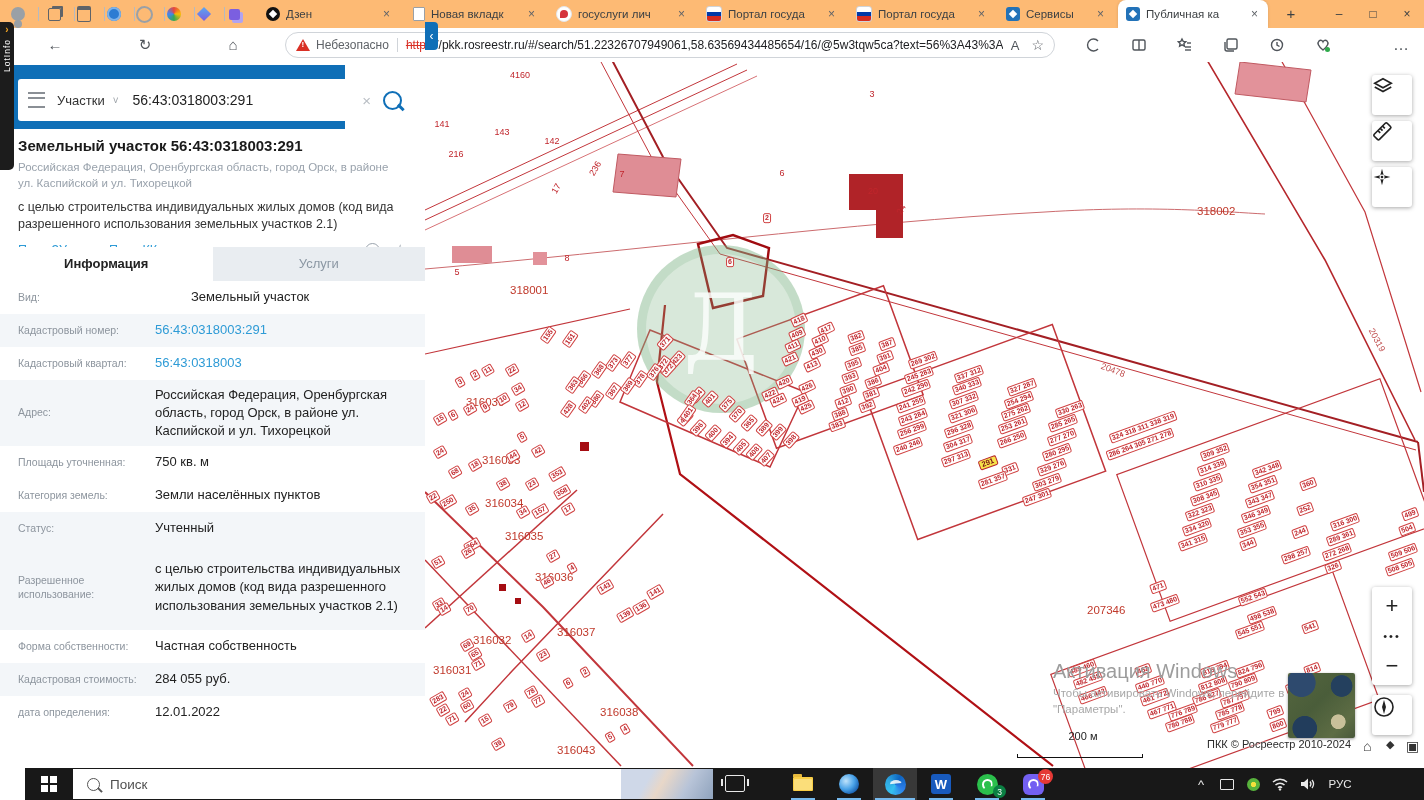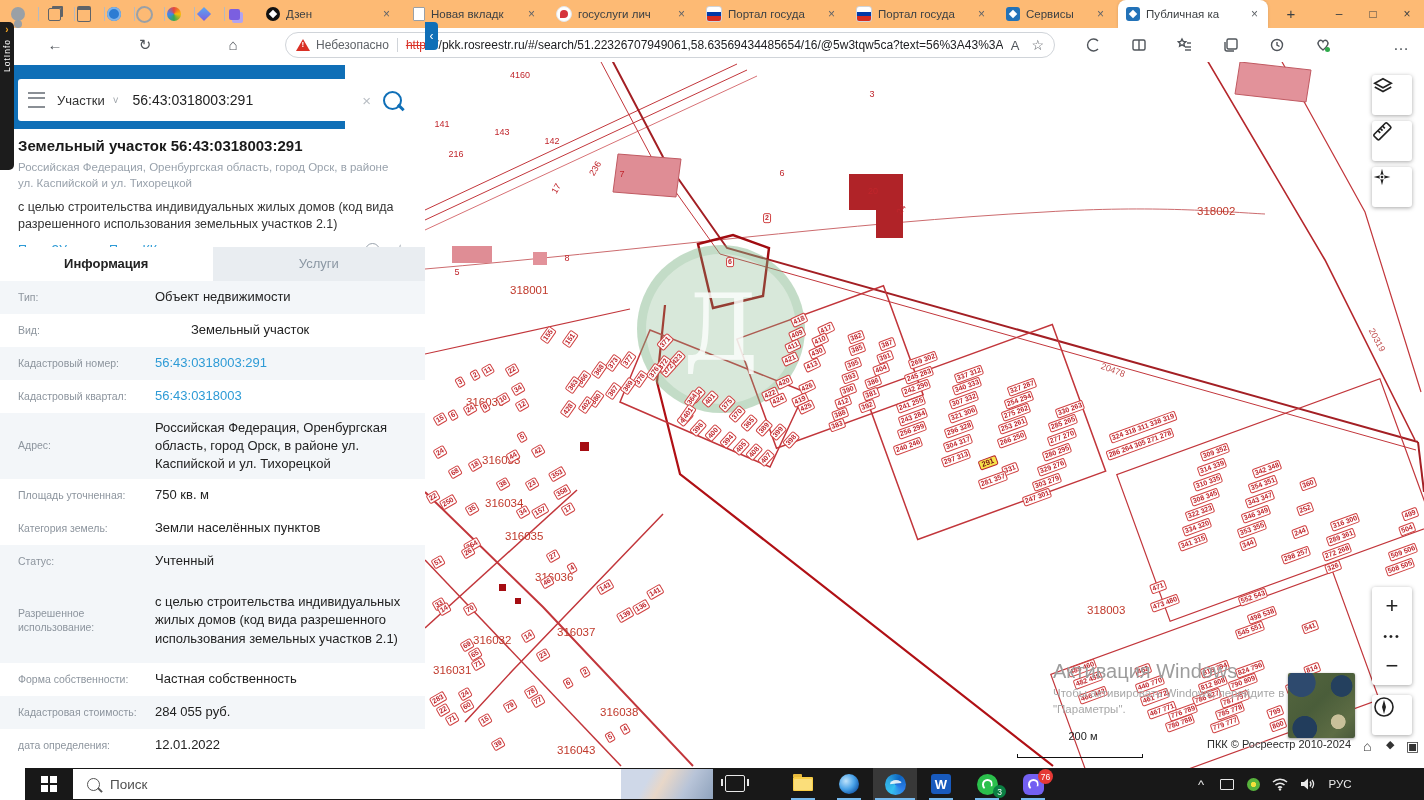--- a/index.html
+++ b/index.html
@@ -307,24 +307,20 @@
           <span class="docmag"></span>
           <span class="star">☆</span>
         </span>
       </div>
     </div>
     <div id="ptabs">
       <div class="ptab on">Информация</div>
       <div class="ptab off">Услуги</div>
     </div>
     <div id="rows">
-        <div class="irow alt" style="min-height: 33px;">
-          <div class="ilabel">Тип:</div>
-          <div class="ival">Объект недвижимости</div>
-        </div>
         <div class="irow" style="min-height: 33px; gap: 36px;">
           <div class="ilabel">Вид:</div>
           <div class="ival">Земельный участок</div>
         </div>
         <div class="irow alt" style="min-height: 33px;">
           <div class="ilabel">Кадастровый номер:</div>
           <div class="ival link">56:43:0318003:291</div>
         </div>
         <div class="irow" style="min-height: 33px;">
           <div class="ilabel">Кадастровый квартал:</div>
@@ -407,21 +403,21 @@
       <rect x="90" y="536" width="6" height="6" fill="#a50d12"></rect>
     </svg>
 
     <div class="wmark">
       <span>Д</span>
     </div>
 
     <div id="map-labels">
         <span class="qlabel" style="left: 85px; top: 222px;">318001</span>
         <span class="qlabel" style="left: 772px; top: 143px;">318002</span>
-        <span class="qlabel" style="left: 662px; top: 542px;">318003</span>
+        <span class="qlabel" style="left: 662px; top: 542px;">207346</span>
         <span class="qlabel" style="left: 41px; top: 334px;">316039</span>
         <span class="qlabel" style="left: 57px; top: 392px;">316033</span>
         <span class="qlabel" style="left: 60px; top: 435px;">316034</span>
         <span class="qlabel" style="left: 80px; top: 468px;">316035</span>
         <span class="qlabel" style="left: 110px; top: 509px;">316036</span>
         <span class="qlabel" style="left: 132px; top: 564px;">316037</span>
         <span class="qlabel" style="left: 48px; top: 572px;">316032</span>
         <span class="qlabel" style="left: 8px; top: 602px;">316031</span>
         <span class="qlabel" style="left: 175px; top: 644px;">316038</span>
         <span class="qlabel" style="left: 132px; top: 682px;">316043</span>

